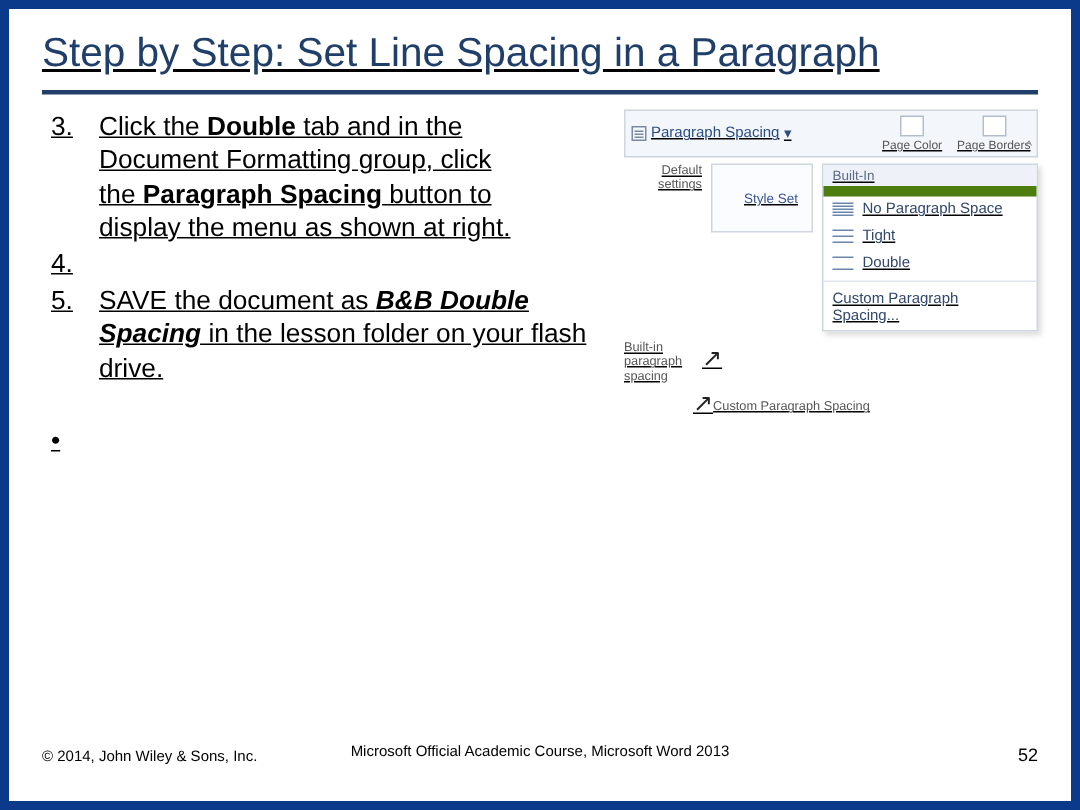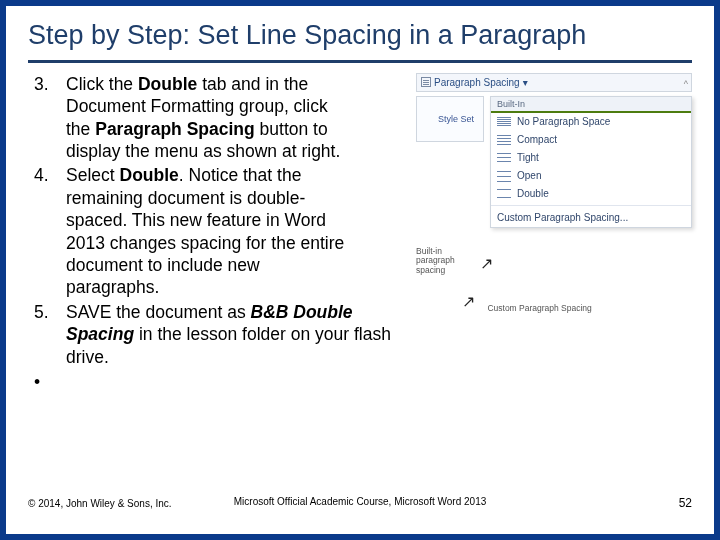--- a/index.html
+++ b/index.html
@@ -9,20 +9,21 @@
     background: #0b3a8a;
     font-family: Arial, Helvetica, sans-serif;
     color: #000;
     overflow: hidden;
   }
   .slide {
     position: absolute;
     top: 6px; left: 6px; right: 6px; bottom: 6px;
     background: #fff;
     padding: 14px 22px 8px 22px;
+    text-decoration: underline;
   }
   .title {
     font-size: 27px;
     color: #1f3e6a;
     line-height: 1.18;
     font-weight: 400;
     padding-bottom: 6px;
   }
   .rule {
     height: 3px;
@@ -104,21 +105,21 @@
     display:flex; align-items:center; justify-content:center;
     font-size:9px; color:#3a5694;padding-left:12px;
   }
   .dropdown {
     flex:1;
     border:1px solid #cfd6df; background:#fff;
     box-shadow: 2px 2px 4px rgba(0,0,0,0.15);
   }
   .dropdown .hdr {
     background:#eef2f8; color:#5a6a82; font-size:9px;
-    padding:2px 6px; border-bottom:2px solid #4d7c0f;
+    padding:2px 6px; border-bottom:7px solid #4d7c0f;
   }
   .dropdown .opt {
     display:flex; align-items:center; gap:6px;
     padding:3px 6px;
     color:#30466b; font-size:10px;
   }
   .dropdown .opt.sel { background:#fff3c8; outline:1px solid #f4cf5e; }
   .dropdown .sep { height:1px; background:#e0e5ee; margin:2px 0; }
   .dropdown .custom { padding:4px 6px; color:#30466b; font-size:10px; }
   .linesic {
@@ -128,21 +129,21 @@
     content:""; position:absolute; left:0; right:0; top:1px; height:1px; background:#6b85ad;
   }
   .gap-0::before { box-shadow:0 2px 0 #6b85ad,0 4px 0 #6b85ad,0 6px 0 #6b85ad,0 8px 0 #6b85ad; }
   .gap-1::before { box-shadow:0 3px 0 #6b85ad,0 6px 0 #6b85ad,0 9px 0 #6b85ad; }
   .gap-2::before { box-shadow:0 4px 0 #6b85ad,0 8px 0 #6b85ad; }
   .gap-3::before { box-shadow:0 5px 0 #6b85ad,0 10px 0 #6b85ad; }
   .gap-4::before { box-shadow:0 6px 0 #6b85ad; top:2px; }
   .gap-5::before { box-shadow:0 8px 0 #6b85ad; top:1px; }
 
   .callout {
-    display:flex; gap:12px; margin-top:19px; align-items:flex-end;
+    display:flex; gap:0; margin-top:6px; align-items:center;
   }
   .callout .arrow {
     font-size:16px; color:#222; transform: translateY(-2px);
   }
   b { font-weight:700; }
 </style>
 </head>
 <body>
 
 <div class="slide">
@@ -151,60 +152,64 @@
 
   <div class="body">
     <div class="text-col">
       <ol class="steps">
           <li class="step step-narrow">
             <span class="num">3.</span>
             <span class="txt">Click the <b>Double</b> tab and in the Document Formatting group, click the <b>Paragraph Spacing</b> button to display the menu as shown at right.</span>
           </li>
           <li class="step step-narrow">
             <span class="num">4.</span>
-            <span class="txt">Select <b>Double</b>. Notice that the remaining document is double-spaced. This new feature in Word 2013 changes spacing for the entire document to include new paragraphs.</span>
           </li>
           <li class="step wide">
             <span class="num">5.</span>
             <span class="txt"> SAVE the document as <b><i>B&amp;B Double Spacing</i></b> in the lesson folder on your flash drive.</span>
           </li>
         </ol>
     </div>
 
     <div class="shot">
       <div class="ribbon">
         <div class="spbtn">
           <span class="ic"></span>
           <span>Paragraph Spacing</span>
           <span>▾</span>
         </div>
+        <div class="grp">
+          <div class="ritem">
+              <div class="sq"></div>
+              <span>Page Color</span>
+            </div>
+          <div class="ritem">
+              <div class="sq"></div>
+              <span>Page Borders</span>
+            </div>
+        </div>
         <span class="caret">^</span>
       </div>
 
       <div class="row2">
+        <div style="width:52px">
+          <div class="lbl">Default settings</div>
+        </div>
         <div class="styleset">
             <span>Style Set</span>
           </div>
         <div class="dropdown">
           <div class="hdr">Built-In</div>
           <div class="opt">
               <span class="linesic gap-0"></span>
               <span>No Paragraph Space</span>
             </div>
           <div class="opt">
-              <span class="linesic gap-1"></span>
-              <span>Compact</span>
-            </div>
-          <div class="opt">
               <span class="linesic gap-2"></span>
               <span>Tight</span>
-            </div>
-          <div class="opt">
-              <span class="linesic gap-3"></span>
-              <span>Open</span>
             </div>
           <div class="opt">
               <span class="linesic gap-5"></span>
               <span>Double</span>
             </div>
           <div class="sep"></div>
           <div class="custom">Custom Paragraph Spacing...</div>
         </div>
       </div>
 

